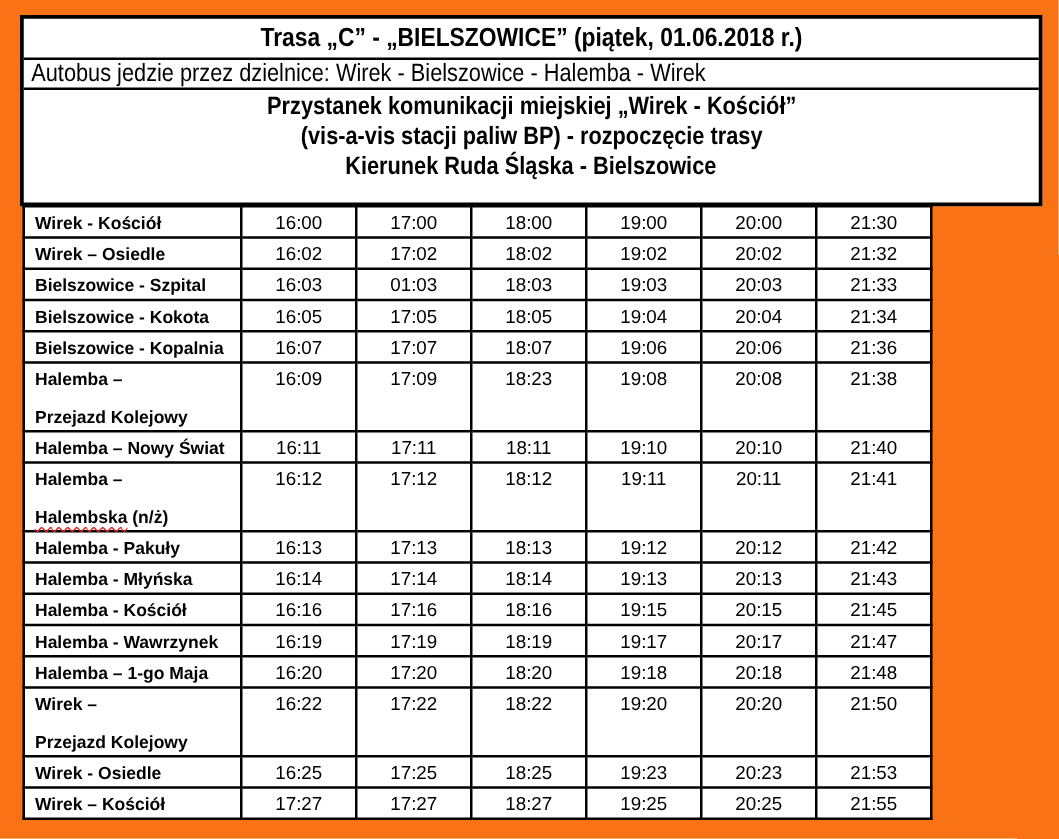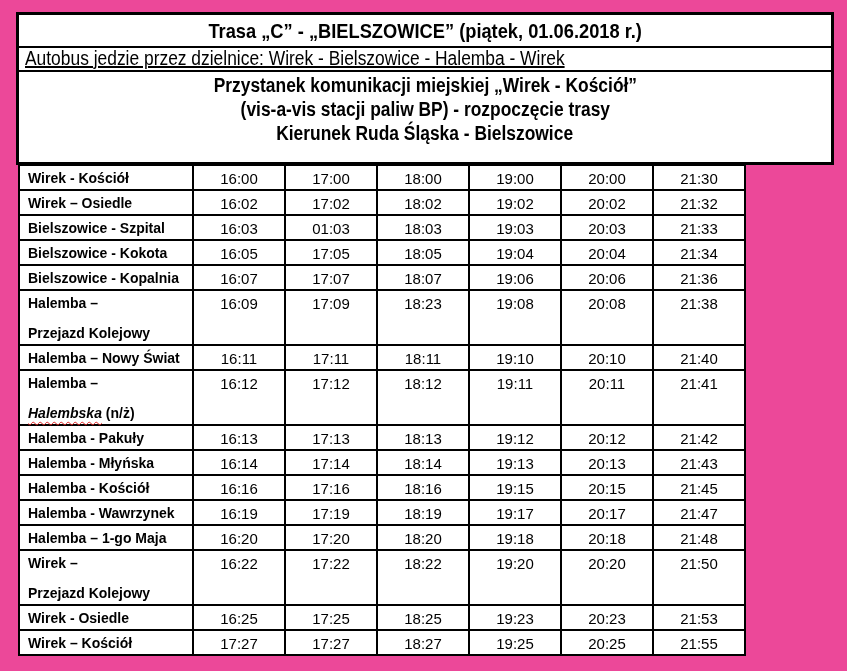--- a/index.html
+++ b/index.html
@@ -5,21 +5,21 @@
   * { margin: 0; padding: 0; box-sizing: border-box; }
   html, body { background: #ffffff; }
   body {
     font-family: "Liberation Sans", "DejaVu Sans", sans-serif;
     color: #000000;
   }
   #page {
     position: relative;
     width: 847px;
     height: 671px;
-    background: #ec4899;
+    background: #f97316;
     overflow: hidden;
   }
 
   
   .header-box {
     position: absolute;
     left: 16px;
     top: 12px;
     width: 818px;
     border: 3px solid #000000;
@@ -35,23 +35,22 @@
   }
   .header-title-row .condensed {
     font-size: 21px;
     font-weight: 700;
     white-space: nowrap;
   }
   .header-route-row {
     height: 24px;
     border-bottom: 2px solid #000000;
     display: flex;
-    align-items: flex-end;
+    align-items: flex-start;
     padding-left: 6px;
-    text-decoration: underline;
   }
   .header-route-row .condensed {
     font-size: 20px;
     font-weight: 500;
     transform-origin: left center;
     white-space: nowrap;
   }
   .header-info-section {
     padding: 2px 0 16px 0;
     text-align: center;
@@ -99,21 +98,20 @@
     font-size: 15px;
     font-weight: 400;
     line-height: 21px;
   }
   .spellcheck {
     text-decoration-line: underline;
     text-decoration-style: wavy;
     text-decoration-color: #dd2222;
     text-decoration-thickness: 1px;
     text-underline-offset: 3px;
-    font-style: italic;
   }
 </style>
 </head>
 <body>
 
 <div id="page">
 
   <div class="header-box">
     <div class="header-title-row">
       <span class="condensed">Trasa „C” - „BIELSZOWICE” (piątek, 01.06.2018 r.)</span>

